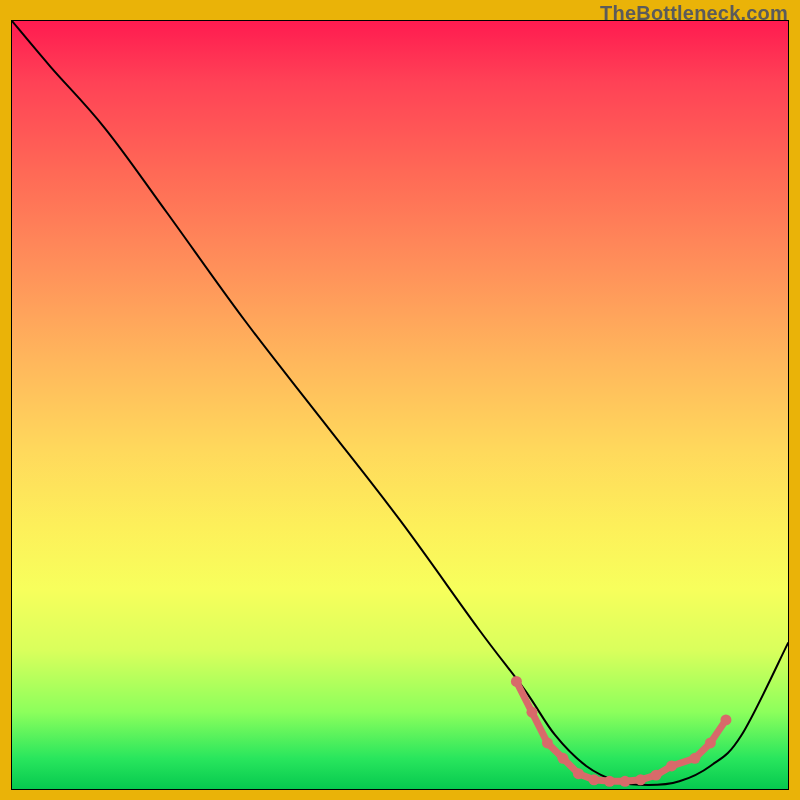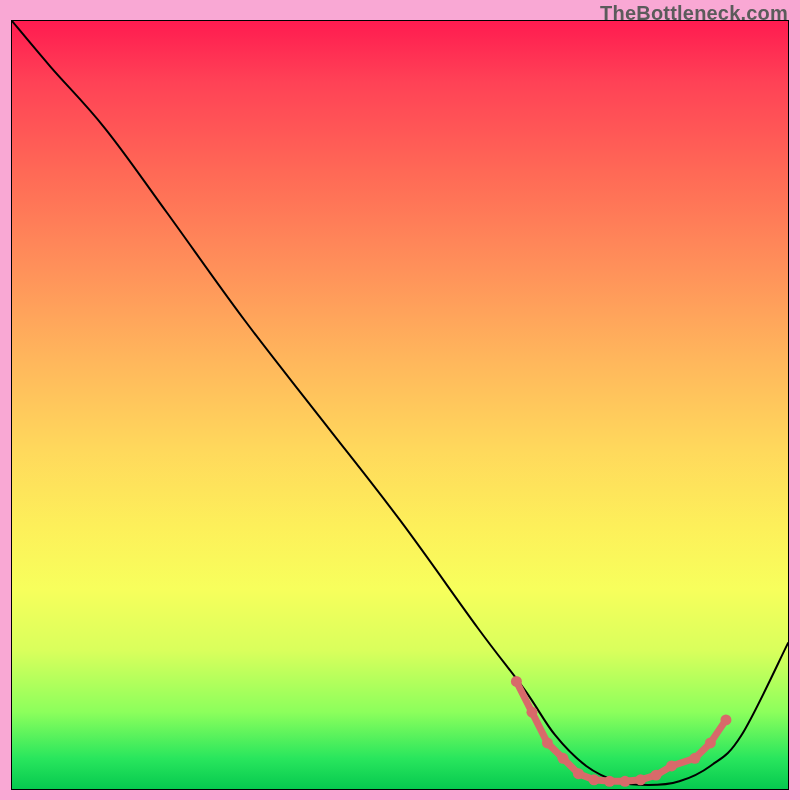--- a/index.html
+++ b/index.html
@@ -7,21 +7,21 @@
     padding: 0;
     width: 800px;
     height: 800px;
     overflow: hidden;
     font-family: Arial, Helvetica, sans-serif;
   }
   .frame {
     position: relative;
     width: 800px;
     height: 800px;
-    background: #f9a8d4;
+    background: #eab308;
   }
   .plot {
     position: absolute;
     left: 11px;
     top: 20px;
     width: 778px;
     height: 770px;
     border: 1px solid #000;
     box-sizing: border-box;
     

